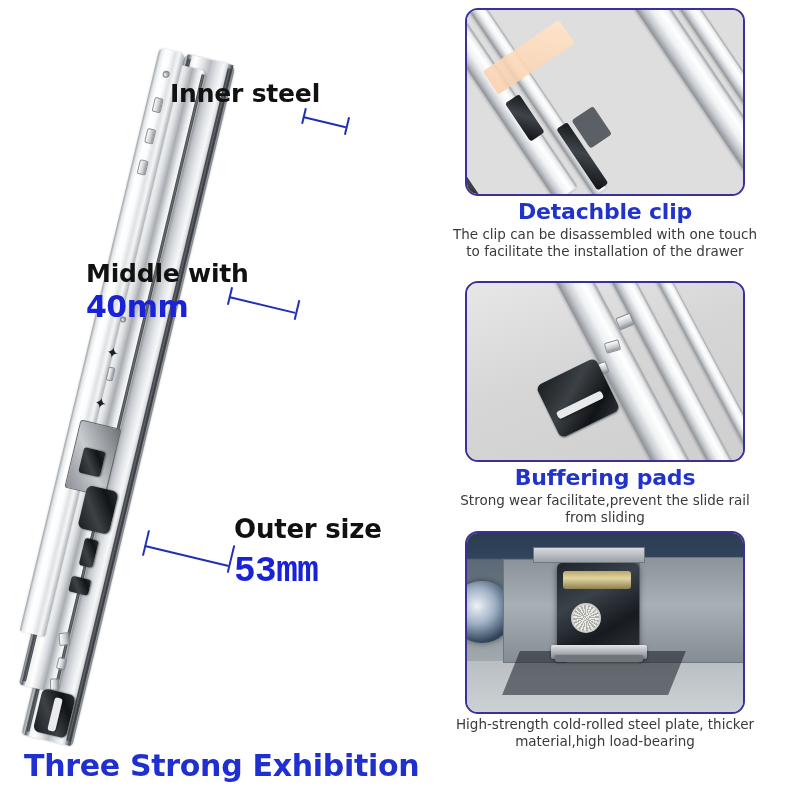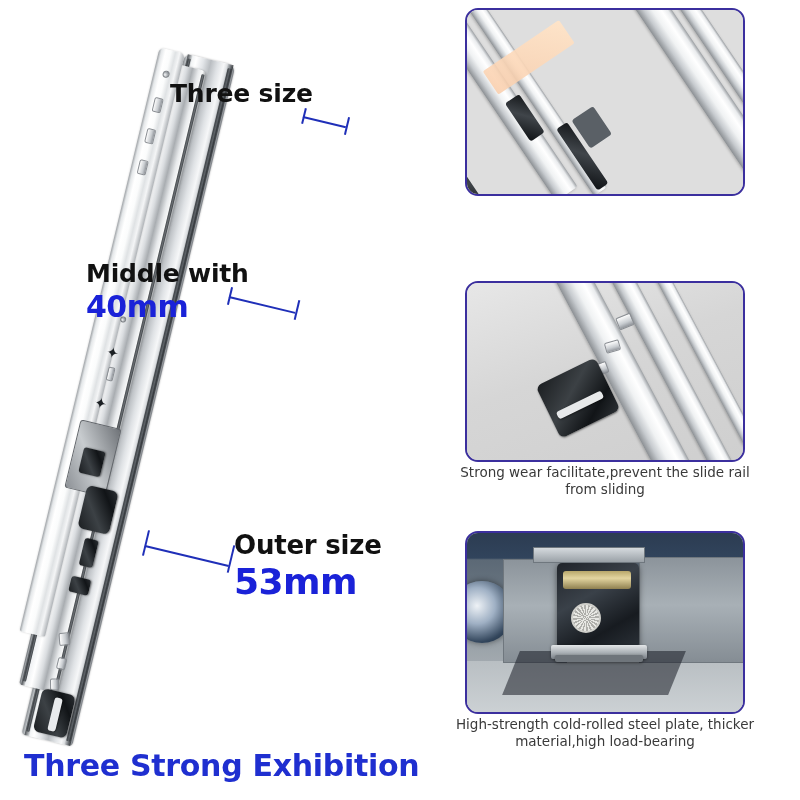--- a/index.html
+++ b/index.html
@@ -197,23 +197,23 @@
   }
 
   #callout-inner  { left: 170px; top:  79px; }
   #callout-inner .c-title { font-size: 25px; }
   #callout-inner .c-value { font-size: 30px; margin-top: 1px; }
 
   #callout-middle { left:  86px; top: 259px; }
   #callout-middle .c-title { font-size: 25px; }
   #callout-middle .c-value { font-size: 30px; margin-top: 1px; }
 
-  #callout-outer  { left: 234px; top: 530px; }
+  #callout-outer  { left: 234px; top: 514px; }
   #callout-outer .c-title { font-size: 26px; }
-  #callout-outer .c-value { font-size: 36px; margin-top: 1px; }
+  #callout-outer .c-value { font-size: 36px; margin-top: 7px; font-family: Liberation Mono, monospace; }
 
   #footer-title {
     position: absolute;
     left: 24px;
     top: 748px;
     font-size: 30px;
     font-weight: bold;
     color: #1f2fd0;
     letter-spacing: -0.3px;
     font-family: "DejaVu Sans", sans-serif;
@@ -393,21 +393,21 @@
 
     <div class="measure-line" style="left:229px; top:296px; width:68px; transform:rotate(13.5deg);"></div>
     <div class="measure-tick" style="left:229px; top:287px; height:18px; transform:rotate(13.5deg);"></div>
     <div class="measure-tick" style="left:296px; top:300px; height:20px; transform:rotate(13.5deg);"></div>
 
     <div class="measure-line" style="left:145px; top:545px; width:86px; transform:rotate(13.5deg);"></div>
     <div class="measure-tick" style="left:145px; top:530px; height:26px; transform:rotate(13.5deg);"></div>
     <div class="measure-tick" style="left:230px; top:545px; height:28px; transform:rotate(13.5deg);"></div>
 
     <div class="callout" id="callout-inner">
-      <div class="c-title">Three size</div>
+      <div class="c-title">Inner steel</div>
     </div>
 
     <div class="callout" id="callout-middle">
       <div class="c-title">Middle with</div>
       <div class="c-value">40mm</div>
     </div>
 
     <div class="callout" id="callout-outer">
       <div class="c-title">Outer size</div>
       <div class="c-value">53mm</div>
@@ -424,37 +424,40 @@
       <div class="ph1-rail" style="left:6px; top:-22px; width:240px; height:16px; transform:rotate(56deg); transform-origin:0 0;"></div>
       <div class="ph1-dark" style="left:52px; top:84px; width:46px; height:17px; transform:rotate(56deg); transform-origin:0 0;"></div>
       <div class="ph1-dark" style="left:-14px; top:146px; width:58px; height:14px; transform:rotate(56deg); transform-origin:0 0;"></div>
       <div class="ph1-peach" style="left:92px; top:10px; width:28px; height:92px; transform:rotate(56deg); transform-origin:0 0;"></div>
 
       <div class="ph1-rail" style="left:182px; top:-34px; width:260px; height:30px; transform:rotate(56deg); transform-origin:0 0;"></div>
       <div class="ph1-rail" style="left:208px; top:-40px; width:250px; height:18px; transform:rotate(56deg); transform-origin:0 0;"></div>
       <div class="ph1-dark" style="left:100px; top:112px; width:74px; height:13px; transform:rotate(56deg); transform-origin:0 0;"></div>
       <div class="ph1-dark" style="left:126px; top:96px; width:34px; height:26px; transform:rotate(56deg); transform-origin:0 0; background:#5a6066;"></div>
     </div>
+    <div class="feature-caption">Detachble clip</div>
+    <div class="feature-desc">The clip can be disassembled with one touch to facilitate the installation of the drawer</div>
   </div>
 
   <div class="feature" id="feature-2">
     <div class="feature-photo">
       <div class="ph2-bg"></div>
 
       <div class="ph1-rail" style="left:112px; top:-30px; width:270px; height:34px; transform:rotate(62deg); transform-origin:0 0;"></div>
       <div class="ph1-rail" style="left:150px; top:-38px; width:250px; height:22px; transform:rotate(62deg); transform-origin:0 0;"></div>
       <div class="ph1-rail" style="left:182px; top:-46px; width:230px; height:14px; transform:rotate(62deg); transform-origin:0 0;"></div>
 
       <div class="slot" style="left:150px; top:32px; width:16px; height:13px; transform:rotate(-22deg);"></div>
       <div class="slot" style="left:138px; top:58px; width:15px; height:11px; transform:rotate(-16deg);"></div>
       <div class="slot" style="left:126px; top:80px; width:15px; height:12px; transform:rotate(-20deg);"></div>
 
       <div class="blackpart soft" style="left:78px; top:86px; width:66px; height:58px; transform:rotate(-26deg);"></div>
       <div class="blackpart" style="left:88px; top:118px; width:50px; height:8px; background:#e7e9ea; transform:rotate(-26deg);"></div>
     </div>
+    <div class="feature-caption">Buffering pads</div>
     <div class="feature-desc">Strong wear facilitate,prevent the slide rail from sliding</div>
   </div>
 
   <div class="feature" id="feature-3">
     <div class="feature-photo">
       <div class="ph3-bg"></div>
       <div class="ph3-floor" style="left:0; top:128px; width:280px; height:55px;"></div>
       <div class="ph3-wheel" style="left:-16px; top:48px; width:62px; height:62px;"></div>
       <div class="ph3-door" style="left:172px; top:24px; width:112px; height:106px;"></div>
       <div class="ph3-door" style="left:36px; top:26px; width:64px; height:104px;"></div>

